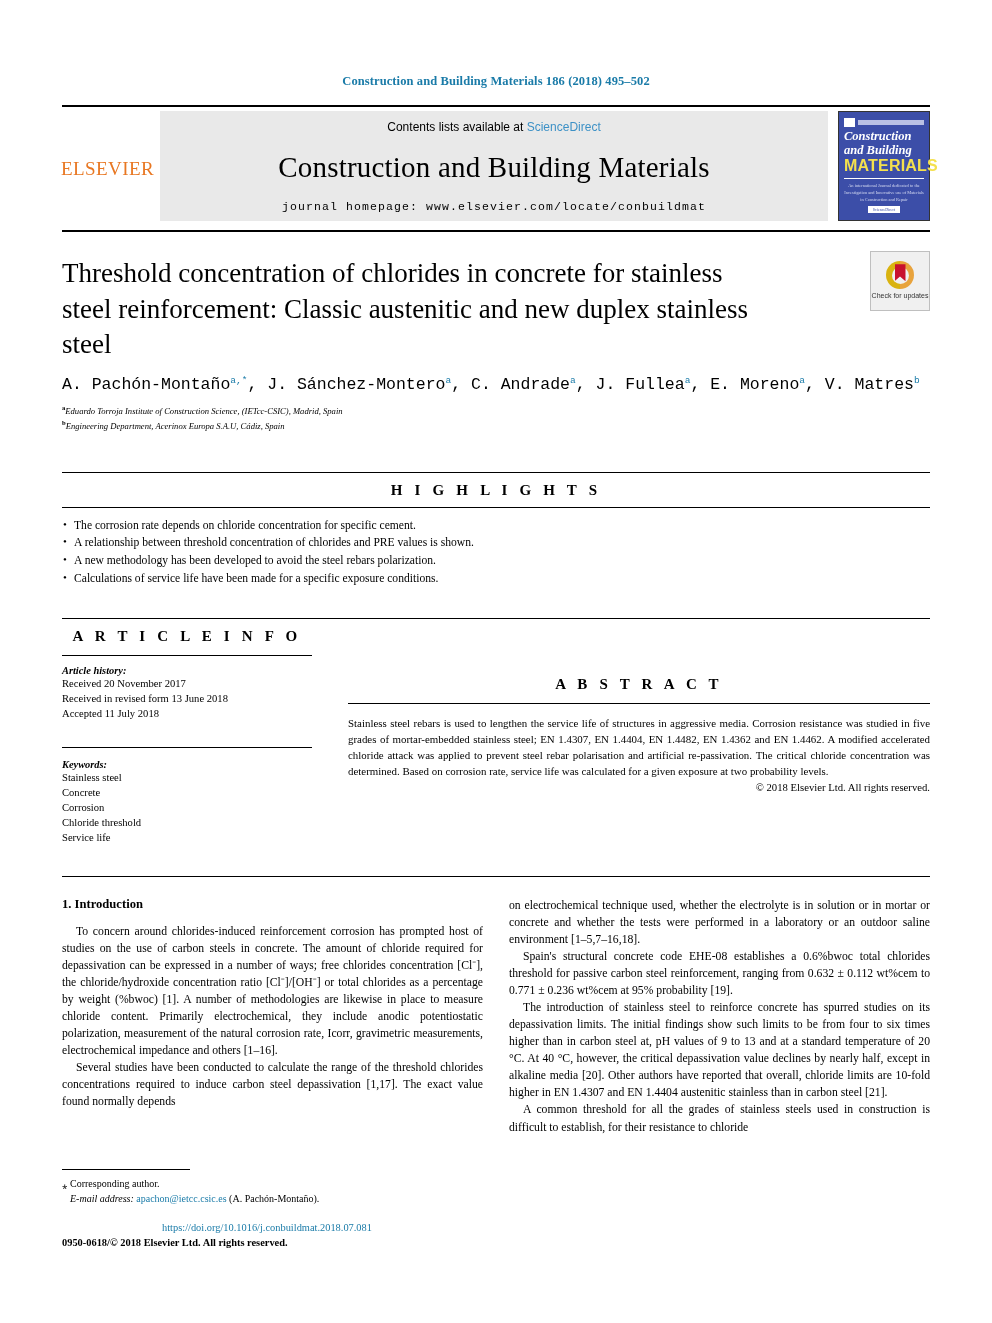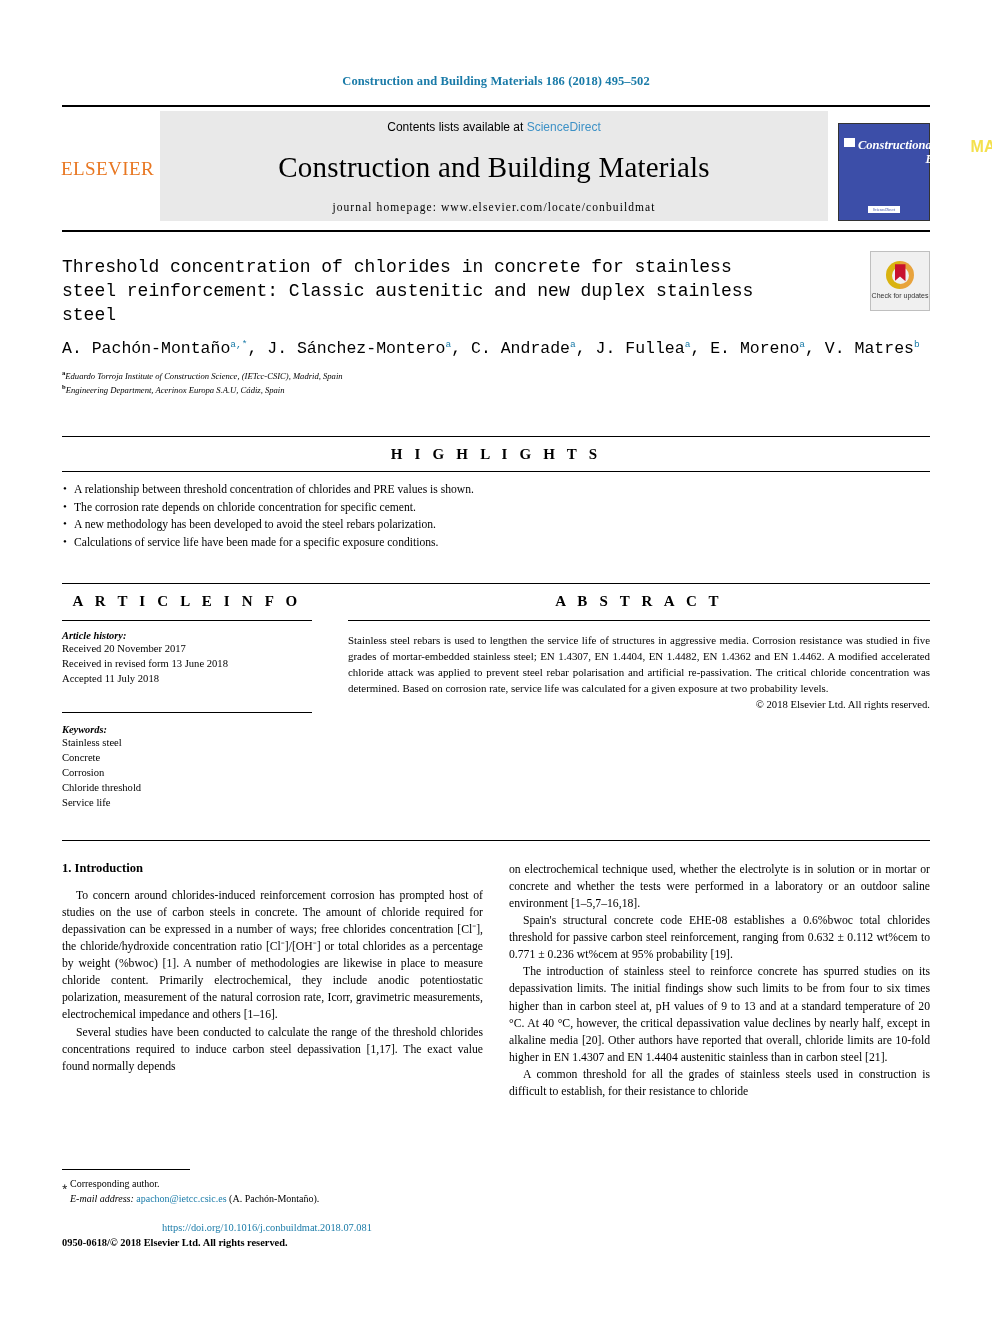--- a/index.html
+++ b/index.html
@@ -80,35 +80,35 @@
   }
   .sciencedirect {
     color: #3d91c6;
   }
   .journal-title {
     font-family: "Liberation Serif", serif;
     font-size: 29px;
     letter-spacing: 0.2px;
   }
   .homepage-line {
-    font-family: Liberation Serif, serif;
+    font-family: Liberation Mono, monospace;
     font-size: 11.5px;
     letter-spacing: 1.1px;
     text-align: right;
   }
   .cover-thumb {
     flex: 0 0 92px;
     width: 92px;
-    margin: 16px 0 4px 4px;
+    margin: 4px 0 4px 4px;
     background: #3c4ea8;
     border: 1px solid #333;
     box-sizing: border-box;
-    padding: 14px 5px;
-    display: flex;
-    flex-direction: row;
+    padding: 6px 5px;
+    display: flex;
+    flex-direction: column;
     align-items: flex-start;
     position: relative;
   }
   .cover-topbar {
     width: 100%;
     height: 8px;
     display: flex;
     align-items: center;
     margin-bottom: 3px;
   }
@@ -172,22 +172,22 @@
   }
 
   
   .title-area {
     border-top: 2px solid #000;
     margin-top: 5px;
     padding-top: 24px;
     position: relative;
   }
   .paper-title {
-    font-family: Liberation Mono, monospace;
-    font-size: 18px;
+    font-family: Liberation Serif, serif;
+    font-size: 27px;
     line-height: 1.32;
     max-width: 700px;
     margin: 0;
     font-weight: normal;
   }
   .crossmark {
     position: absolute;
     right: 0;
     top: 19px;
     width: 58px;
@@ -301,20 +301,21 @@
     padding-top: 9px;
     display: flex;
     gap: 36px;
   }
   .col-info {
     flex: 0 0 250px;
     width: 250px;
   }
   .col-abstract {
     flex: 1 1 auto;
+    margin-top: 48px;
   }
   .sub-rule {
     border-bottom: 1px solid #000;
     margin-top: 10px;
   }
   .hist-title, .kw-title {
     font-style: italic;
     font-weight: bold;
     font-size: 10.4px;
     margin-top: 9px;
@@ -483,22 +484,22 @@
     <div class="affils">
       <div><sup>a</sup><span>Eduardo Torroja Institute of Construction Science, (IETcc-CSIC), Madrid, Spain</span></div>
       <div><sup>b</sup><span>Engineering Department, Acerinox Europa S.A.U, Cádiz, Spain</span></div>
     </div>
   </div>
 
   <div class="highlights">
     <div class="section-label">H I G H L I G H T S</div>
     <div class="highlights-rule"></div>
     <ul>
+      <li>The corrosion rate depends on chloride concentration for specific cement.</li>
       <li>A relationship between threshold concentration of chlorides and PRE values is shown.</li>
-      <li>The corrosion rate depends on chloride concentration for specific cement.</li>
       <li>A new methodology has been developed to avoid the steel rebars polarization.</li>
       <li>Calculations of service life have been made for a specific exposure conditions.</li>
     </ul>
   </div>
 
   <div class="info-abstract">
     <div class="col-info">
       <div class="section-label">A R T I C L E    I N F O</div>
       <div class="sub-rule"></div>
       <div class="hist-title">Article history:</div>

